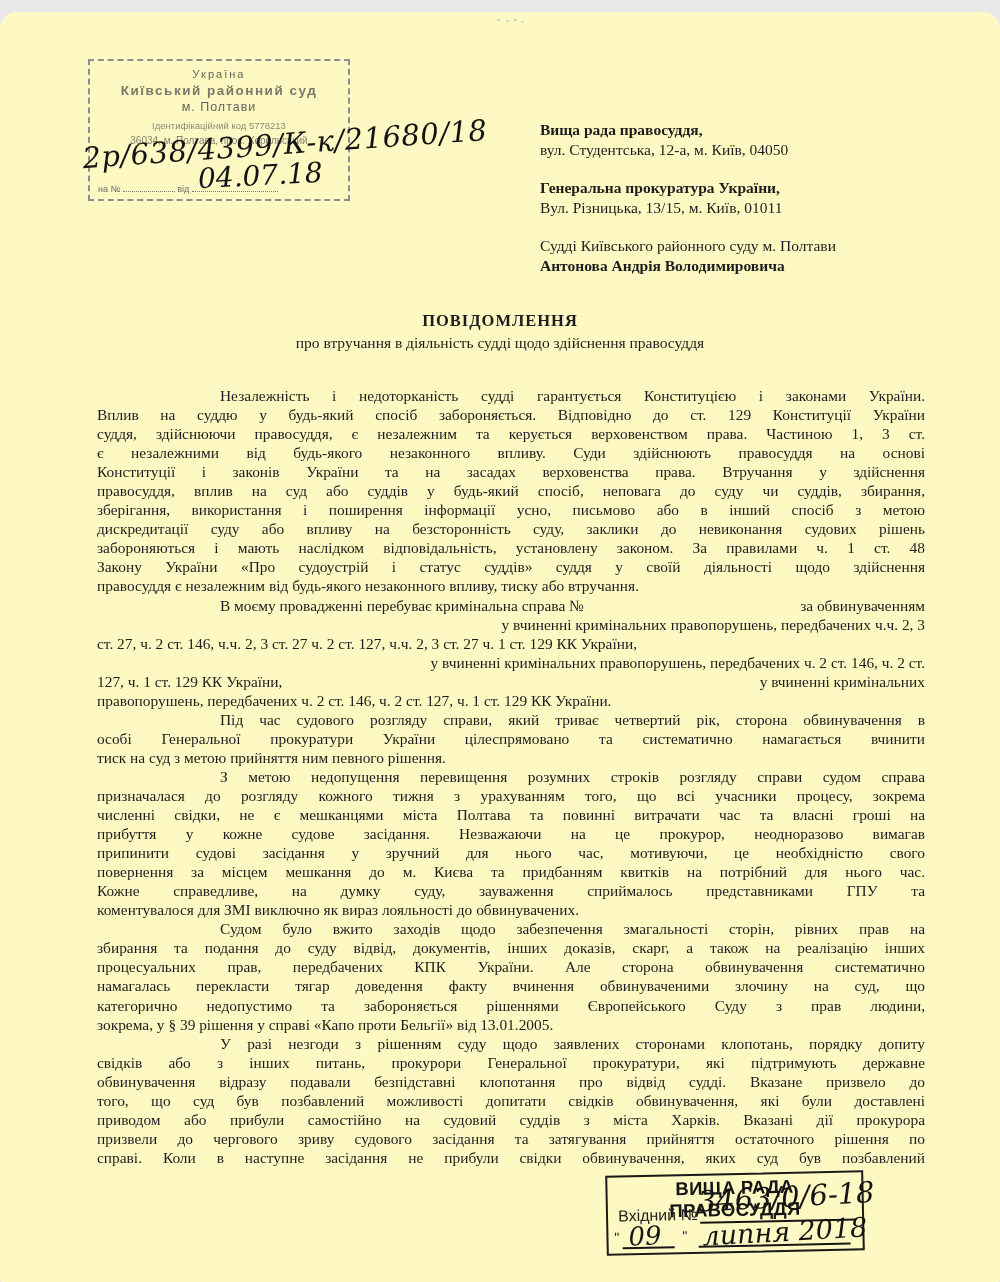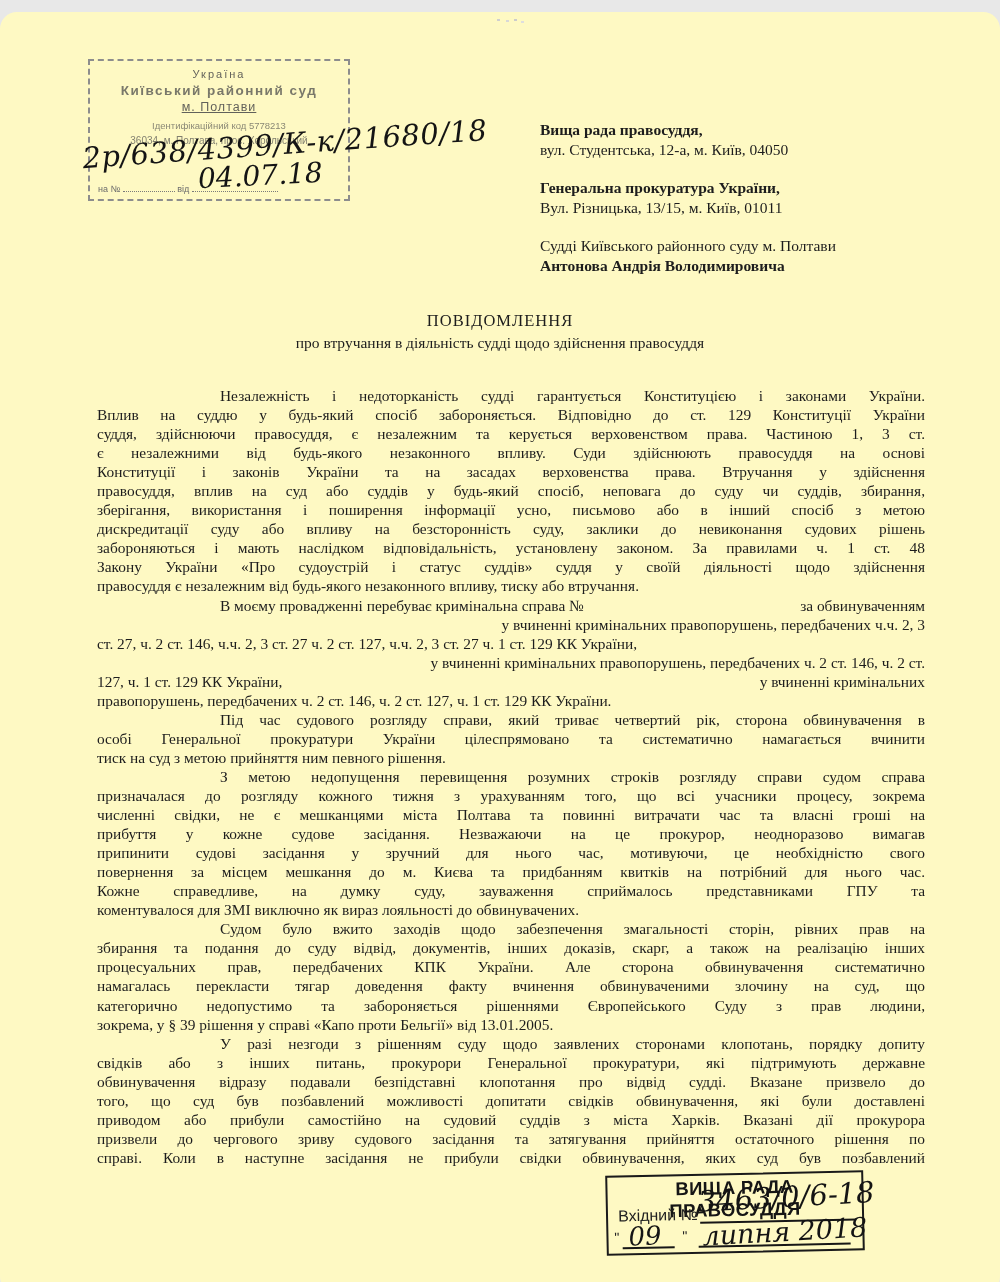--- a/index.html
+++ b/index.html
@@ -14,37 +14,37 @@
     box-shadow:9px 1px 0 #d8d8d8,17px 0 0 #cccccc,24px 2px 0 #dedede;}
   
   .court-stamp{
     position:absolute;left:88px;top:47px;width:258px;height:138px;
     border:2px dashed #8d8d8d;filter:blur(0.3px);
     font-family:"Liberation Sans", sans-serif;color:#4c4c4c;
   }
   .cs-print{filter:blur(0.7px);opacity:.88;text-align:center;}
   .cs-country{margin-top:7px;font-size:11px;letter-spacing:2px;}
   .cs-court{margin-top:3px;font-size:13.5px;letter-spacing:1.5px;font-weight:bold;opacity:.85;}
-  .cs-city{margin-top:2px;font-size:12.5px;letter-spacing:1px;text-decoration:underline;}
+  .cs-city{margin-top:2px;font-size:12.5px;letter-spacing:1px;}
   .cs-code{margin-top:6px;font-size:9.5px;opacity:.75;}
   .cs-addr{margin-top:4px;font-size:10px;opacity:.8;}
   .cs-ref{position:absolute;left:8px;bottom:5px;font-size:9px;color:#6b6b6b;filter:blur(0.4px);}
   .cs-ref .dots{display:inline-block;border-bottom:1px dotted #7a7a7a;height:8px;}
   .d1{width:52px;} .d2{width:86px;}
   
   .hand{font-family:"DejaVu Serif", serif;font-style:italic;color:#141414;white-space:nowrap;}
   .hand-number{position:absolute;left:82px;top:115px;font-size:29px;letter-spacing:.5px;transform:rotate(-4deg);}
   .hand-date{position:absolute;left:198px;top:147px;font-size:28px;transform:rotate(-3deg);}
   
   .recipients{position:absolute;left:540px;top:108px;width:340px;font-size:15.5px;line-height:20px;}
   .r-group{margin-bottom:18px;}
   .bold{font-weight:bold;}
   
   .title-block{position:absolute;left:0;top:299px;width:100%;text-align:center;}
-  .title-main{font-size:16.5px;font-weight:normal;letter-spacing:1px;}
+  .title-main{font-size:16.5px;font-weight:bold;letter-spacing:1px;}
   .title-sub{font-size:15.5px;margin-top:3px;}
   
   .body{position:absolute;left:97px;top:374px;width:828px;font-size:15.4px;}
   .ln{line-height:19.05px;}
   .j{text-align:justify;text-align-last:justify;}
   .l{text-align:left;}
   .r{text-align:right;}
   .ind{padding-left:123px;}
   .split{display:flex;justify-content:space-between;}
   

